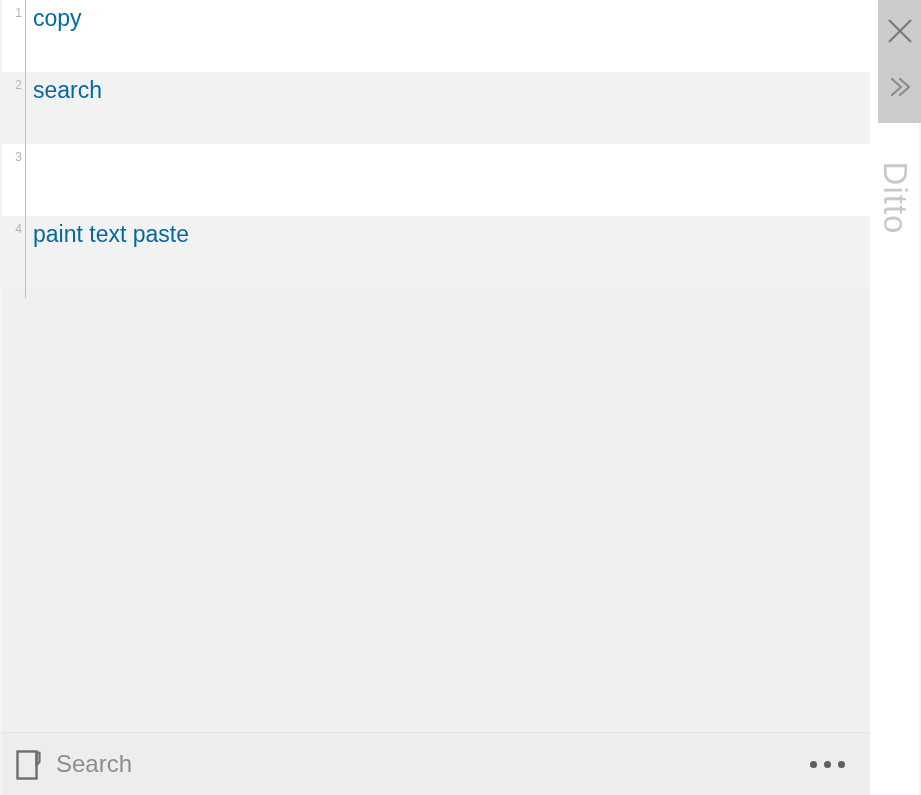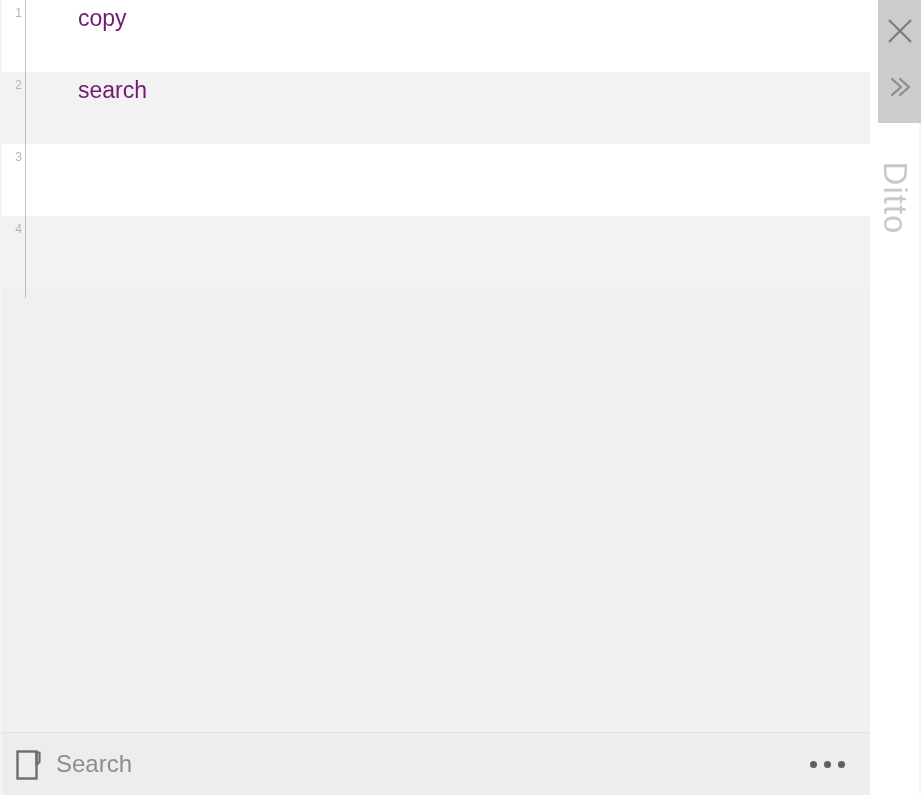--- a/index.html
+++ b/index.html
@@ -83,26 +83,25 @@
     font-family: "Liberation Sans", sans-serif;
     user-select: none;
   }
 
   .clip-text {
     flex: 1 1 auto;
     padding-left: 7px;
     padding-top: 1px;
     font-size: 23px;
     line-height: 34px;
-    color: #701a75;
+    color: #0369a1;
     font-family: "Liberation Sans", sans-serif;
     white-space: nowrap;
     overflow: hidden;
     text-overflow: ellipsis;
-    margin-left: 45px;
   }
 
   
   #gutter-tail {
     position: absolute;
     left: 23px;
     top: 288px;
     width: 1px;
     height: 10px;
     background: #bfbfbf;
@@ -261,20 +260,21 @@
       <div class="clip-row">
         <div class="clip-gutter">
           <span class="clip-index">3</span>
         </div>
       </div>
 
       <div class="clip-row alt">
         <div class="clip-gutter">
           <span class="clip-index">4</span>
         </div>
+        <div class="clip-text">paint text paste</div>
       </div>
 
       <div id="gutter-tail"></div>
     </div>
 
     <div id="bottom-bar">
 
       <div id="clipboard-icon-wrap">
         <svg width="26" height="32" viewBox="0 0 26 32" aria-hidden="true">
           <rect x="1.5" y="3.5" width="19" height="27" fill="none" stroke="#6e6e6e" stroke-width="2.4"></rect>

